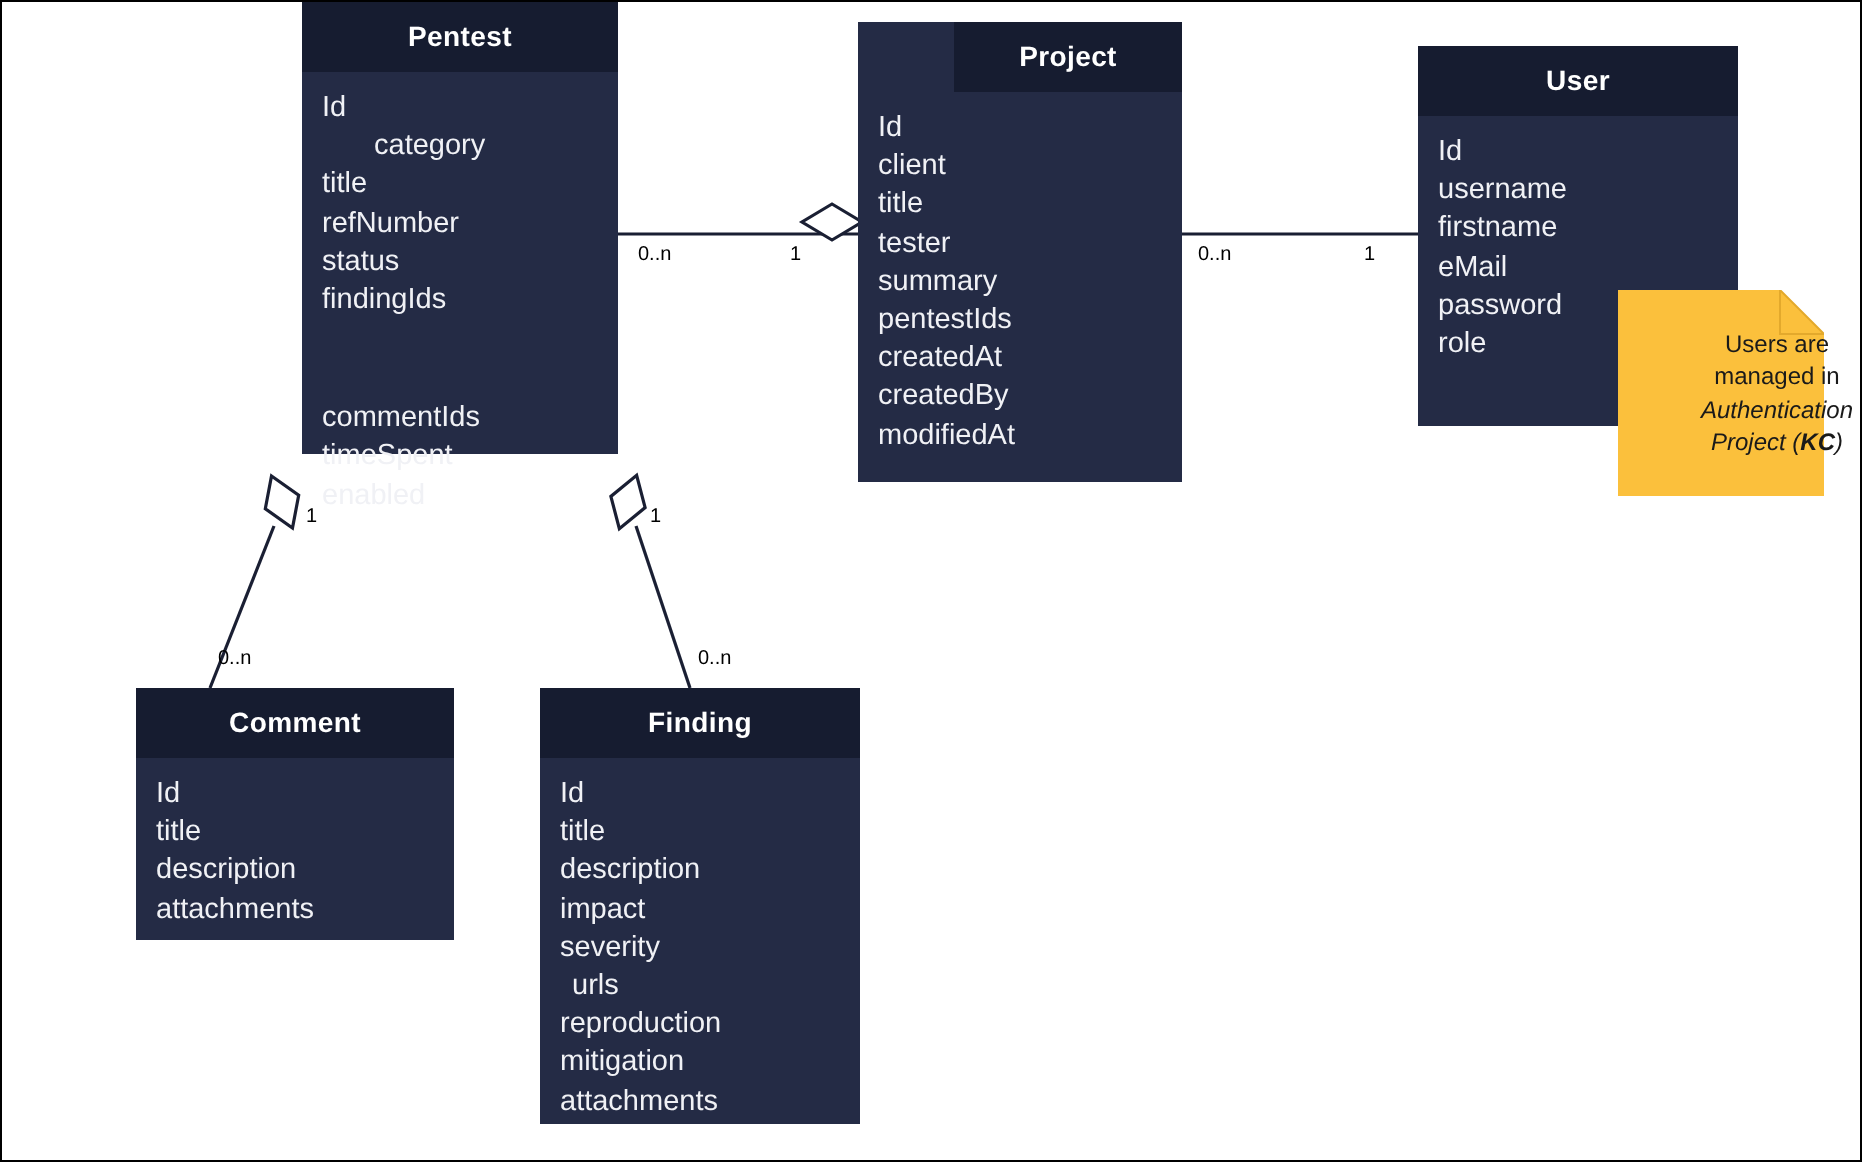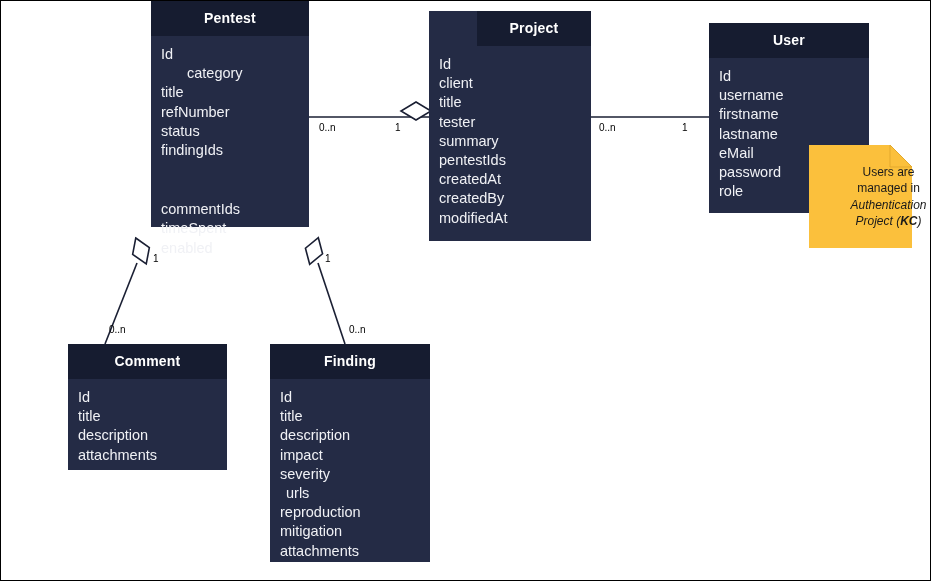--- a/index.html
+++ b/index.html
@@ -137,21 +137,20 @@
           <div class="uml-attr" style="color: rgb(240, 241, 245);">createdBy</div>
           <div class="uml-attr" style="color: rgb(240, 241, 245);">modifiedAt</div>
         </div>
       </div>
       <div class="uml-class" style="left: 708px; top: 22px; width: 160px; height: 190px; background: rgb(36, 43, 69);">
         <div class="uml-header" style="background: rgb(22, 28, 48); color: rgb(255, 255, 255);">User</div>
         <div class="uml-attrs">
           <div class="uml-attr" style="color: rgb(240, 241, 245);">Id</div>
           <div class="uml-attr" style="color: rgb(240, 241, 245);">username</div>
           <div class="uml-attr" style="color: rgb(240, 241, 245);">firstname</div>
-          <div class="uml-attr" style="color: rgb(240, 241, 245);">lastname</div>
           <div class="uml-attr" style="color: rgb(240, 241, 245);">eMail</div>
           <div class="uml-attr" style="color: rgb(240, 241, 245);">password</div>
           <div class="uml-attr" style="color: rgb(240, 241, 245);">role</div>
         </div>
       </div>
       <div class="uml-class" style="left: 30px; top: 343px; width: 159px; height: 126px; background: rgb(36, 43, 69); margin-left: 37px;">
         <div class="uml-header" style="background: rgb(22, 28, 48); color: rgb(255, 255, 255);">Comment</div>
         <div class="uml-attrs">
           <div class="uml-attr" style="color: rgb(240, 241, 245);">Id</div>
           <div class="uml-attr" style="color: rgb(240, 241, 245);">title</div>

